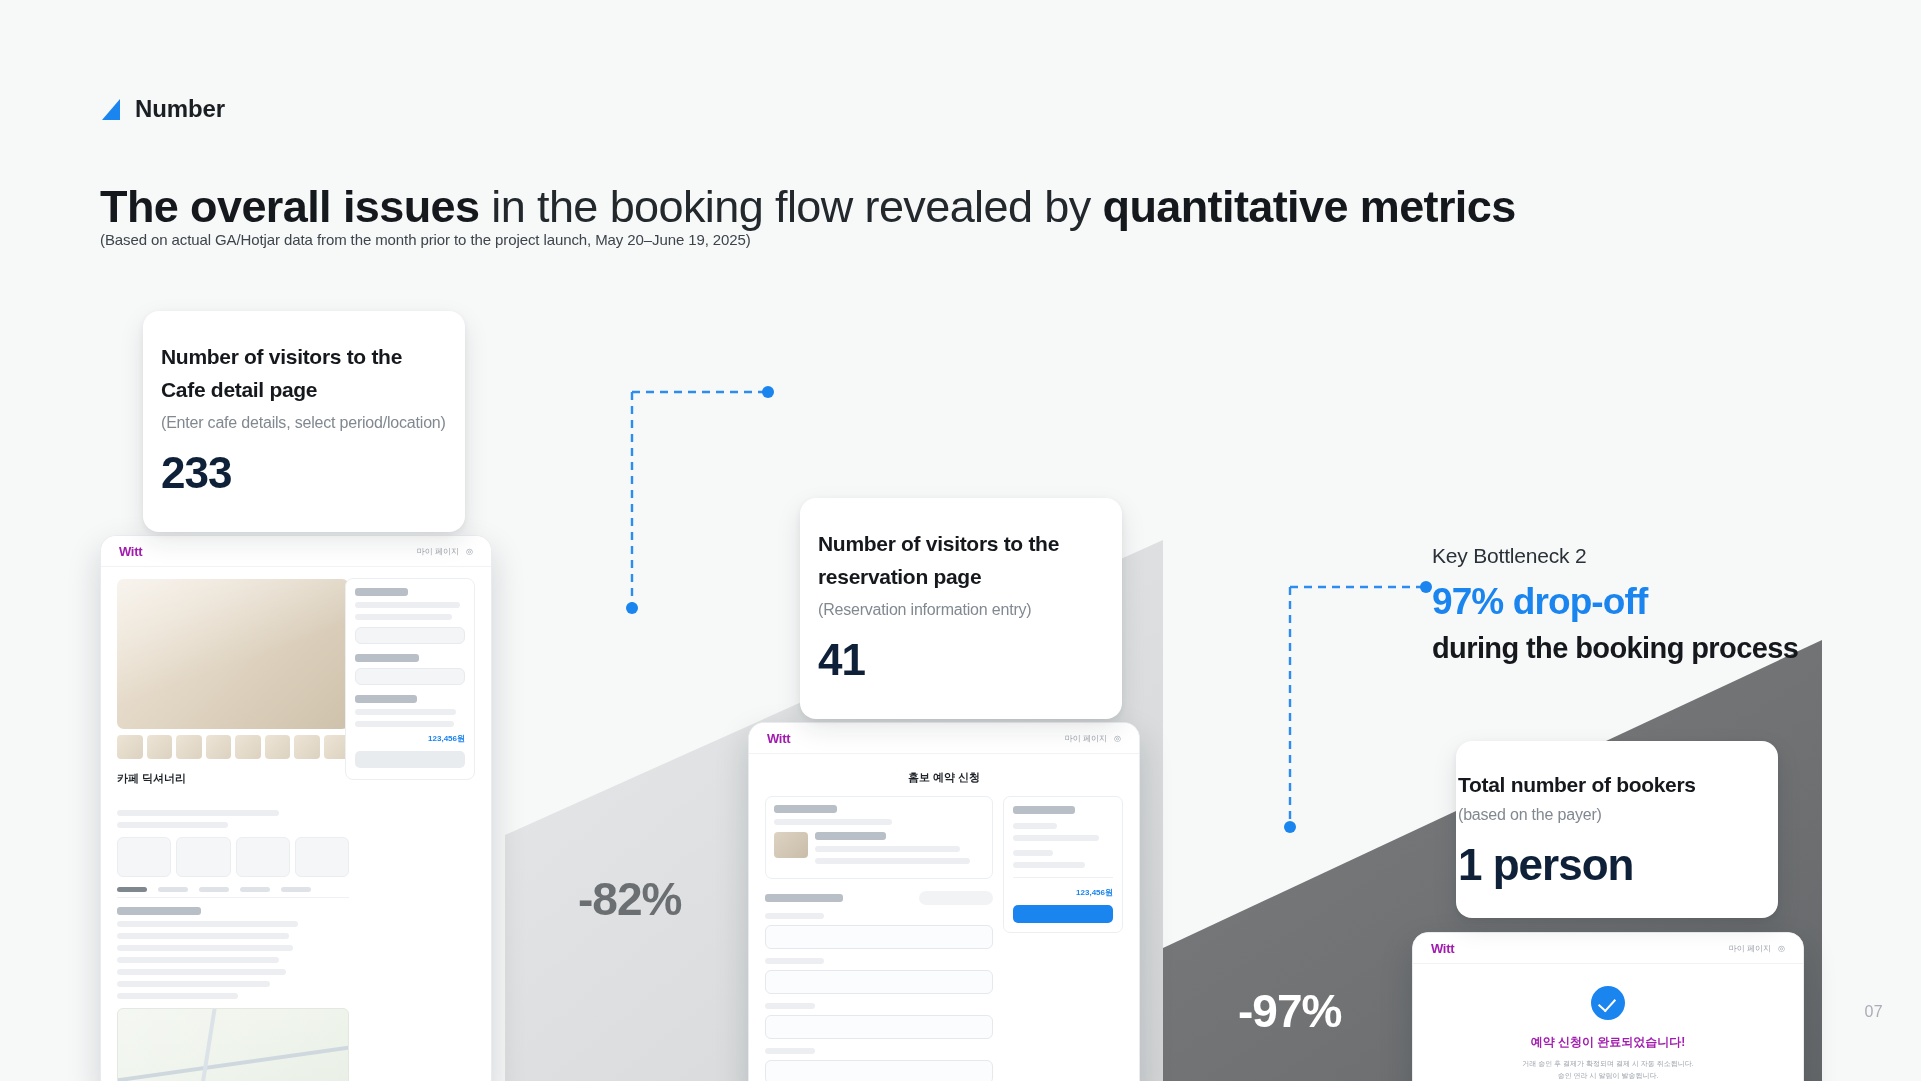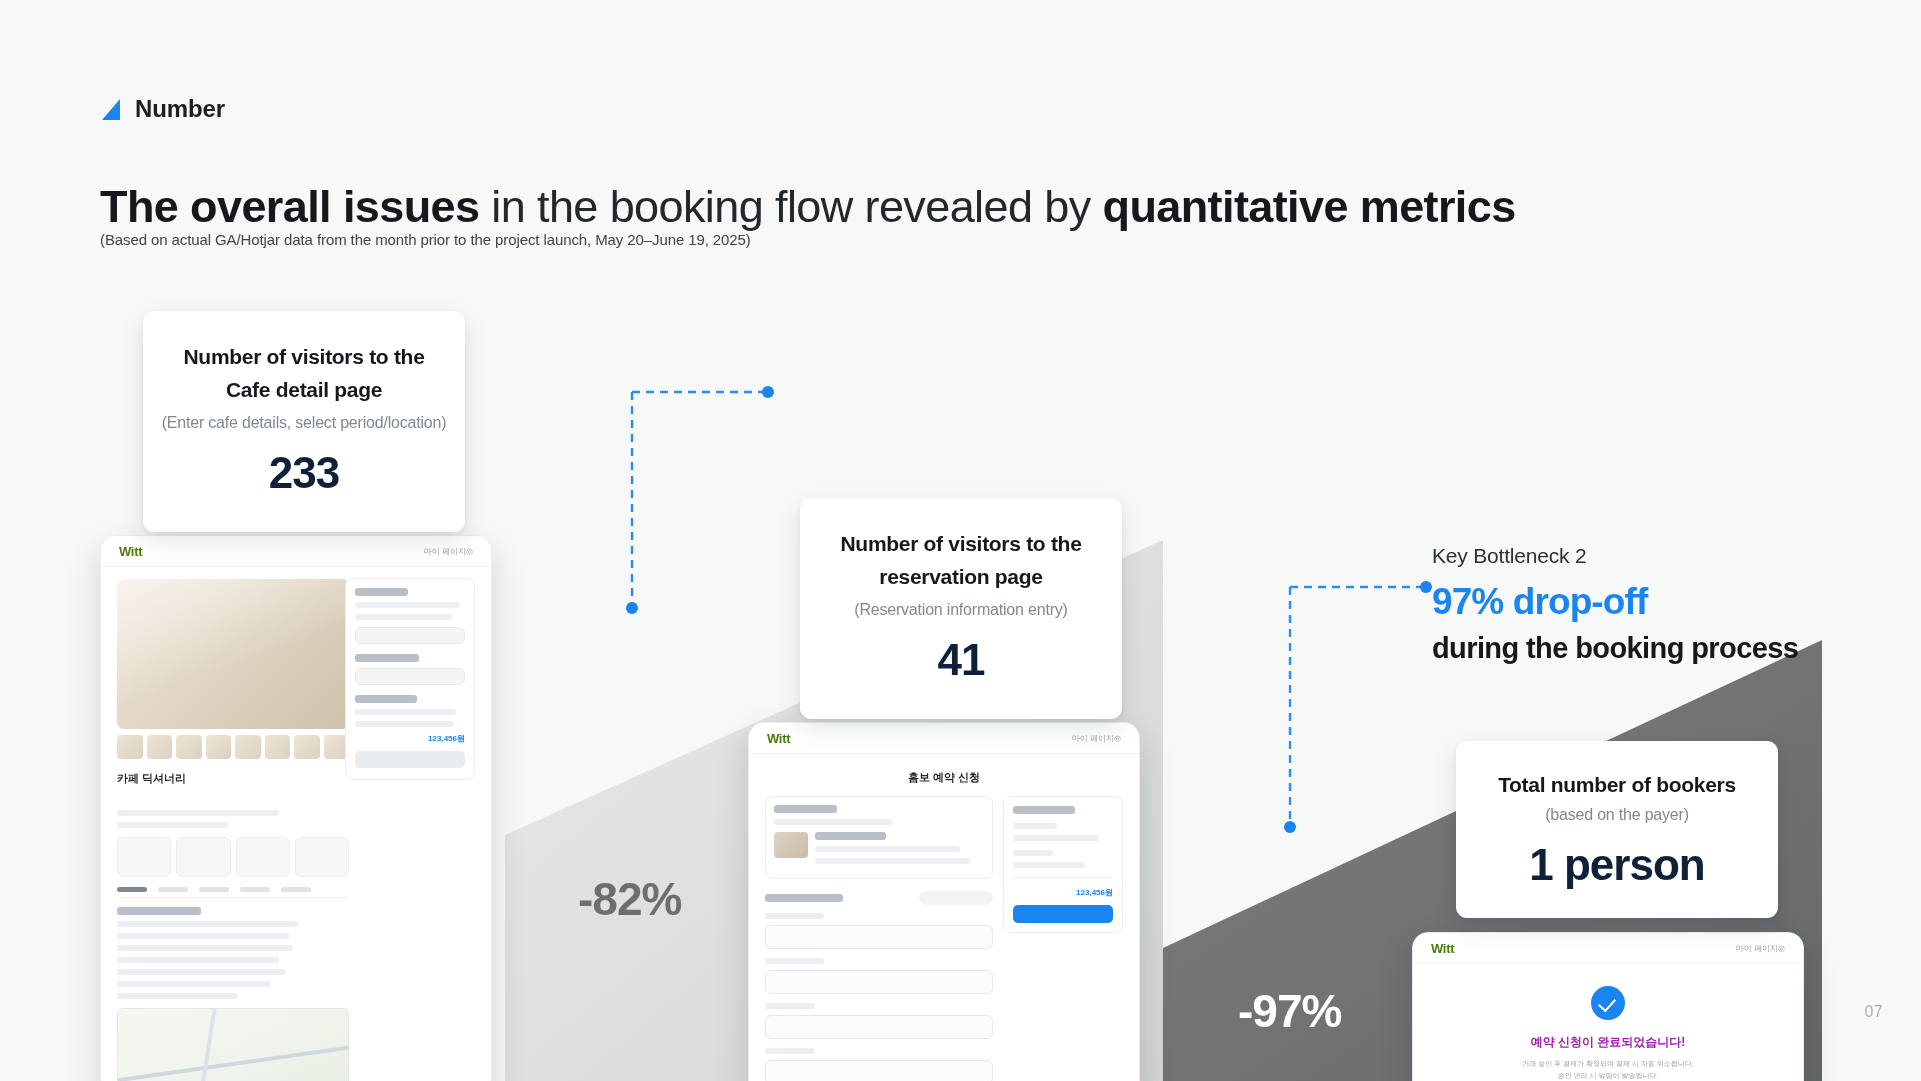--- a/index.html
+++ b/index.html
@@ -78,23 +78,23 @@
     font-weight: 700;
     letter-spacing: -1px;
   }
   .step-pct.one { left: 578px; top: 872px; color: #6c6f72; }
   .step-pct.two { left: 1238px; top: 984px; color: #ffffff; }
 
   
   .card {
     position: absolute;
     background: #ffffff;
-    border-radius: 11px;
+    border-radius: 16px;
     box-shadow: 0 10px 26px rgba(20,28,40,0.10), 0 2px 6px rgba(20,28,40,0.06);
-    text-align: center;
+    text-align: left;
     box-sizing: border-box;
   }
   .card-title {
     font-size: 21px;
     font-weight: 700;
     color: #15181c;
     line-height: 1.55;
     letter-spacing: -0.3px;
   }
   .card-sub {
@@ -106,21 +106,21 @@
   .card-value {
     font-size: 44px;
     font-weight: 800;
     color: #0f2039;
     margin-top: 16px;
     letter-spacing: -1px;
   }
 
   #card-cafe  { left: 143px; top: 311px; width: 322px; padding: 30px 18px 34px; }
   #card-resv  { left: 800px; top: 498px; width: 322px; padding: 30px 18px 34px; }
-  #card-book  { left: 1456px; top: 741px; width: 322px; padding: 30px 24px 28px; }
+  #card-book  { left: 1456px; top: 741px; width: 322px; padding: 30px 2px 28px; }
   #card-book .card-title { line-height: 1.3; }
 
   
   .callout { position: absolute; }
   .callout-kicker {
     font-size: 21px;
     color: #2b3138;
     letter-spacing: -0.2px;
   }
   .callout-stat {
@@ -160,26 +160,27 @@
     display: flex;
     align-items: center;
     justify-content: space-between;
     padding: 0 18px;
     border-bottom: 1px solid #f0f2f4;
     background: #ffffff;
   }
   .mock-brand {
     font-size: 13px;
     font-weight: 800;
-    color: #4d7c0f;
+    color: #a21caf;
     letter-spacing: -0.3px;
   }
   .mock-topright {
     display: flex;
     align-items: center;
+    gap: 7px;
     font-size: 8px;
     color: #9aa1a9;
   }
   .mock-body { padding: 12px 16px; }
 
   
   .ln { background: #eceef1; border-radius: 3px; height: 6px; margin-bottom: 6px; }
   .ln.t { background: #b9bfc7; height: 8px; }
   .box { background: #f3f5f7; border: 1px solid #e8ebee; border-radius: 6px; }
   .inp { background: #fbfcfd; border: 1px solid #e5e8ec; border-radius: 6px; height: 22px; margin-bottom: 9px; }

